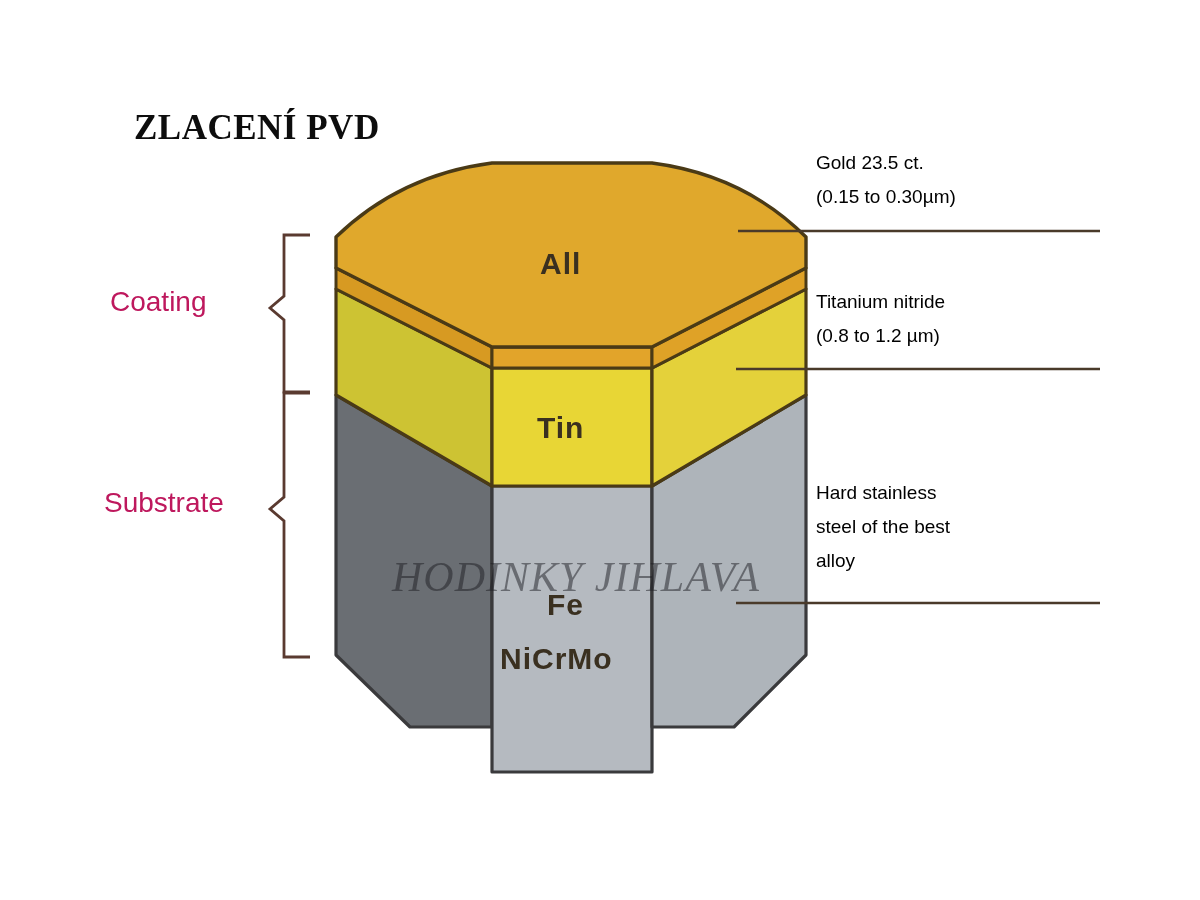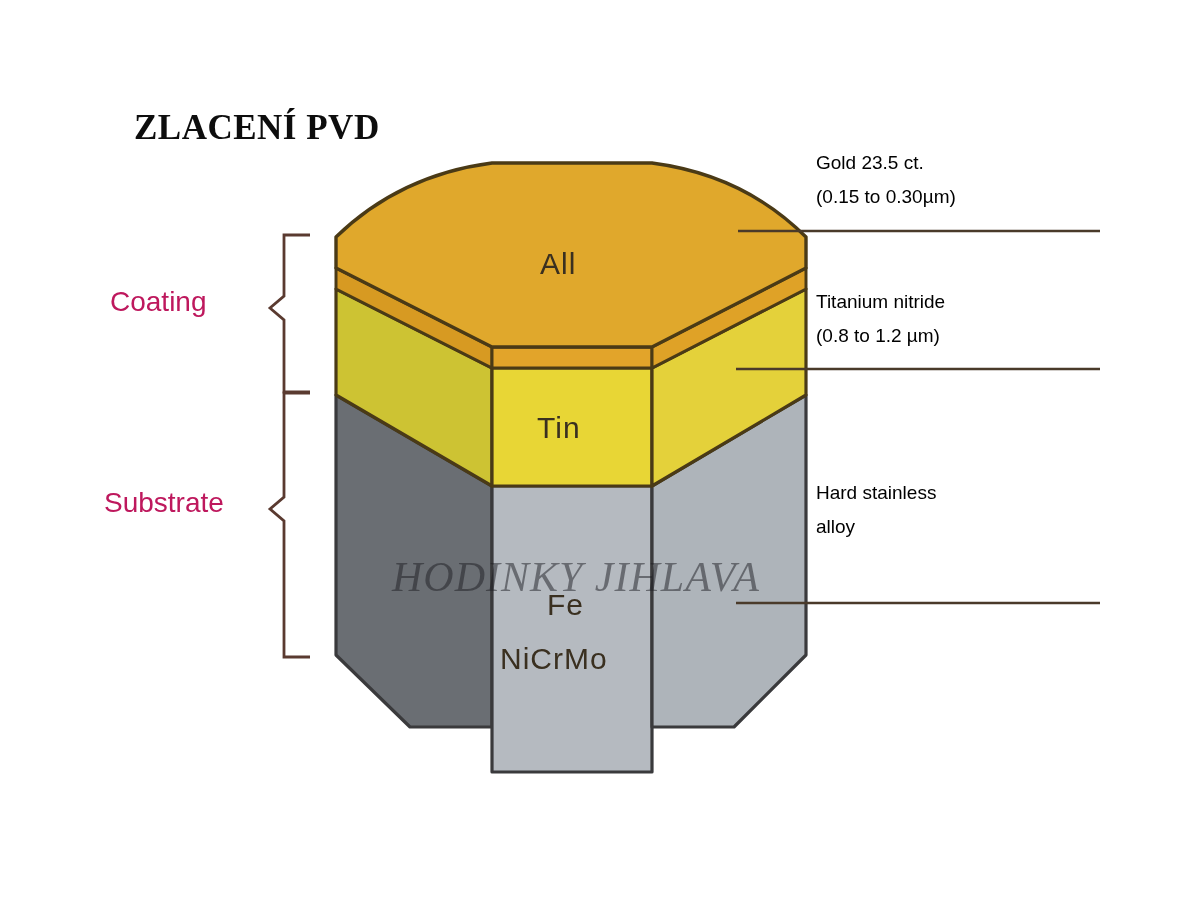--- a/index.html
+++ b/index.html
@@ -56,21 +56,21 @@
     font-family: "Liberation Sans", sans-serif;
     font-size: 28px;
     color: #be185d;
     white-space: nowrap;
   }
   #label-coating  { left: 110px; top: 286px; }
   #label-substrate{ left: 104px; top: 487px; }
   .face-label {
     position: absolute;
     font-family: "Liberation Sans", sans-serif;
-    font-weight: normal;
+    font-weight: bold;
     font-size: 30px;
     letter-spacing: 1px;
     color: #3a3020;
     white-space: nowrap;
     text-align: center;
   }
   #label-au  { left: 540px; top: 247px; }
   #label-tin { left: 537px; top: 411px; }
   #label-fe  { left: 547px; top: 588px; }
   #label-nicrmo { left: 500px; top: 634px; margin-top: 8px; }
@@ -171,20 +171,21 @@
     <span class="annot-line">(0.15 to 0.30µm)</span>
   </div>
 
   <div class="annot" id="annot-tin">
     <span class="annot-line">Titanium nitride</span>
     <span class="annot-line">(0.8 to 1.2 µm)</span>
   </div>
 
   <div class="annot" id="annot-steel">
     <span class="annot-line">Hard stainless</span>
+    <span class="annot-line">steel of the best</span>
     <span class="annot-line">alloy</span>
   </div>
 
   <div class="face-label" id="label-au">All</div>
   <div class="face-label" id="label-tin">Tin</div>
   <div class="face-label" id="label-fe">Fe</div>
   <div class="face-label" id="label-nicrmo">NiCrMo</div>
 
   <div id="watermark">HODINKY JIHLAVA</div>
 

